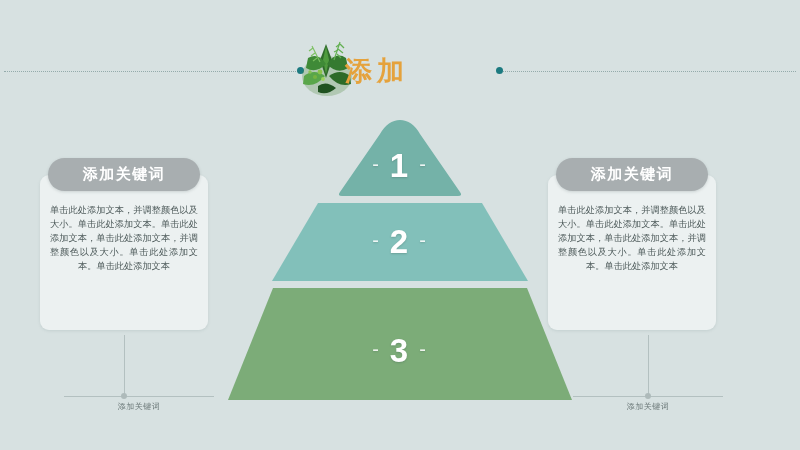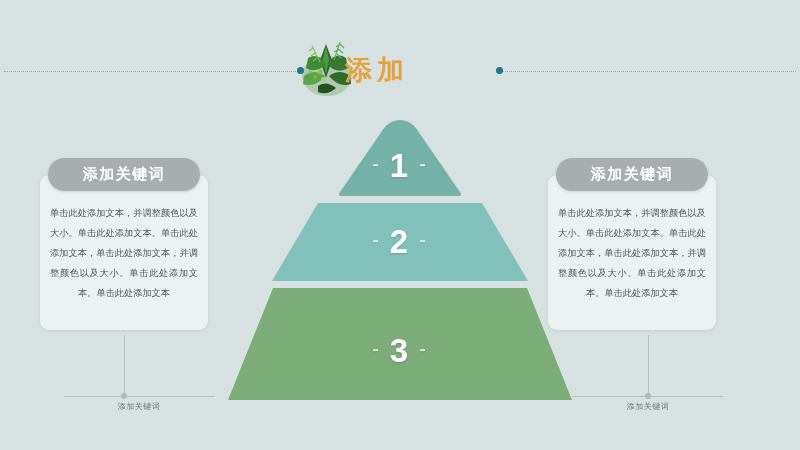--- a/index.html
+++ b/index.html
@@ -54,21 +54,20 @@
   #title {
     position: absolute;
     left: 345px; top: 34px;
     height: 38px;
     display: flex;
     align-items: center;
     letter-spacing: 5px;
     font-size: 27px;
     font-weight: bold;
     white-space: nowrap;
-    flex-direction: column;
   }
   #title .seg-a { color: #e5a23c; }
   #title .seg-b { color: #2c8b8b; }
 
   
   #pyramid {
     position: absolute;
     left: 0; top: 118px;
     width: 800px; height: 285px;
   }
@@ -137,21 +136,21 @@
     display: flex;
     align-items: center;
     justify-content: center;
     box-shadow: 0 1px 3px rgba(100,115,115,.25);
   }
   .panel-body {
     position: absolute;
     left: 10px; right: 10px;
     top: 28px;
     font-size: 9.2px;
-    line-height: 20px;
+    line-height: 14px;
     color: #4e5b5b;
     text-align: justify;
     text-align-last: center;
     font-family: "DejaVu Sans", "Liberation Sans", sans-serif;
   }
 
   
   .callout { position: absolute; }
   .callout .stem {
     position: absolute;

